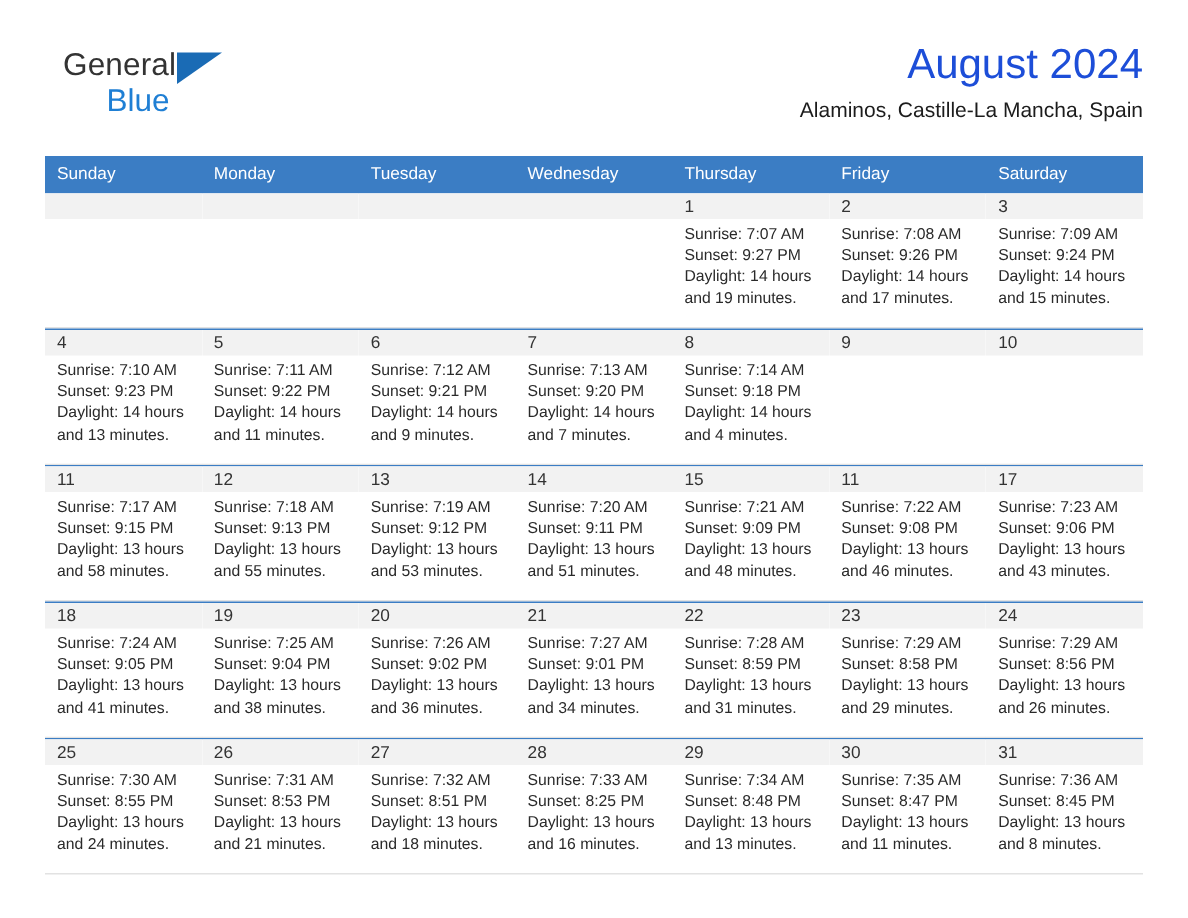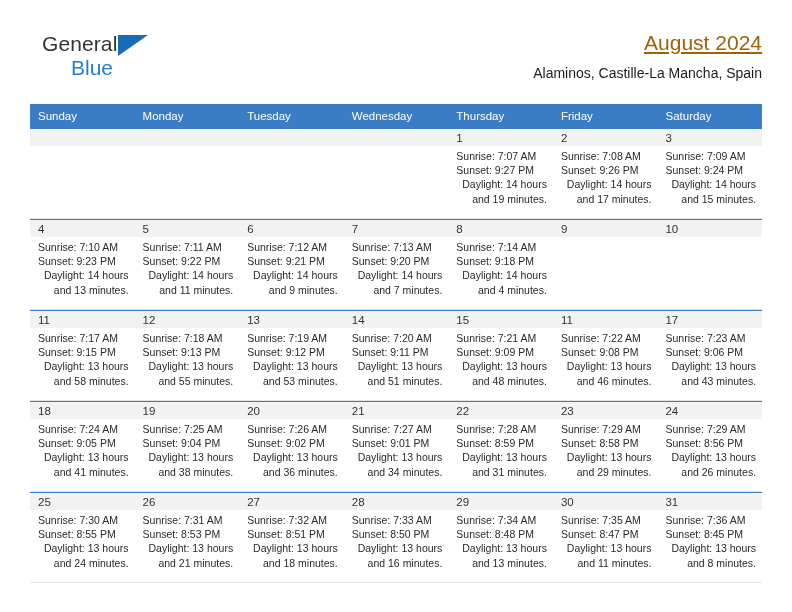--- a/index.html
+++ b/index.html
@@ -66,26 +66,25 @@
     white-space: nowrap;
   }
 
   .title-block {
     position: absolute;
     right: 0;
     top: 0;
     text-align: right;
   }
   .cal-title {
-    font-size: 21px;
+    font-size: 28px;
     font-weight: normal;
-    color: #a16207;
+    color: #1d4ed8;
     line-height: 34px;
     white-space: nowrap;
-    text-decoration: underline;
   }
   .cal-subtitle {
     margin-top: 4px;
     font-size: 14px;
     color: #1c1c1c;
     line-height: 18px;
     white-space: nowrap;
   }
 
   
@@ -141,21 +140,20 @@
     padding: 3px 6px 0 8px;
     font-size: 10.5px;
     line-height: 14.2px;
     color: #2a2a2a;
   }
   .day-info div {
     white-space: nowrap;
   }
   .day-info .daylight-wrap {
     white-space: normal;
-    text-align: right;
   }
 </style>
 </head>
 <body>
 
 <div class="page">
 
   <div class="top-bar">
 
     <div class="brand">
@@ -408,21 +406,21 @@
             <div class="day-info">
               <div>Sunrise: 7:32 AM</div>
               <div>Sunset: 8:51 PM</div>
               <div class="daylight-wrap">Daylight: 13 hours and 18 minutes.</div>
             </div>
           </div>
           <div class="day-cell">
             <div class="day-number-band">28</div>
             <div class="day-info">
               <div>Sunrise: 7:33 AM</div>
-              <div>Sunset: 8:50 PM</div>
+              <div>Sunset: 8:25 PM</div>
               <div class="daylight-wrap">Daylight: 13 hours and 16 minutes.</div>
             </div>
           </div>
           <div class="day-cell">
             <div class="day-number-band">29</div>
             <div class="day-info">
               <div>Sunrise: 7:34 AM</div>
               <div>Sunset: 8:48 PM</div>
               <div class="daylight-wrap">Daylight: 13 hours and 13 minutes.</div>
             </div>

